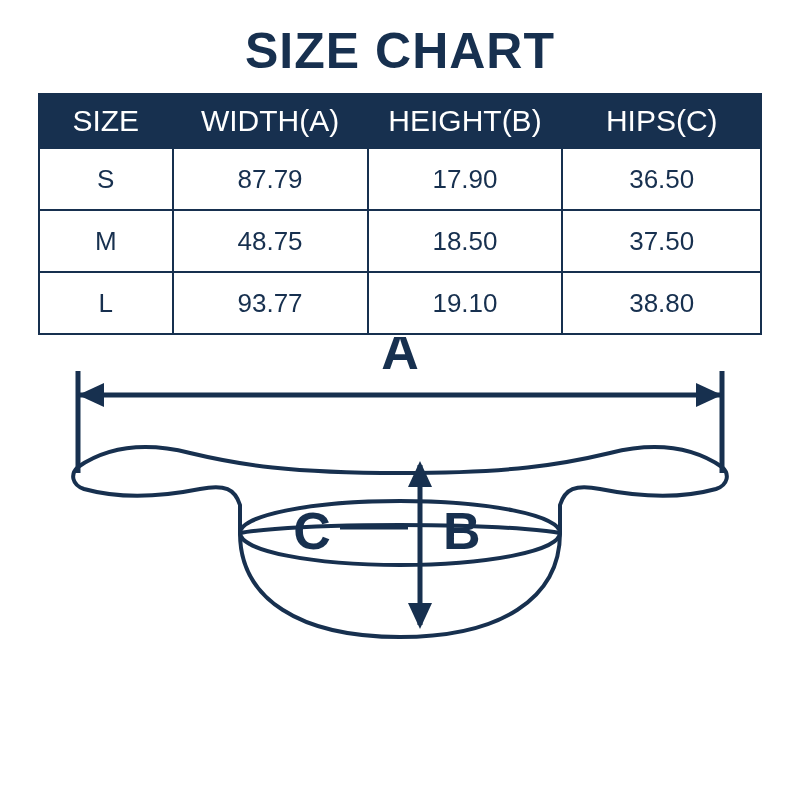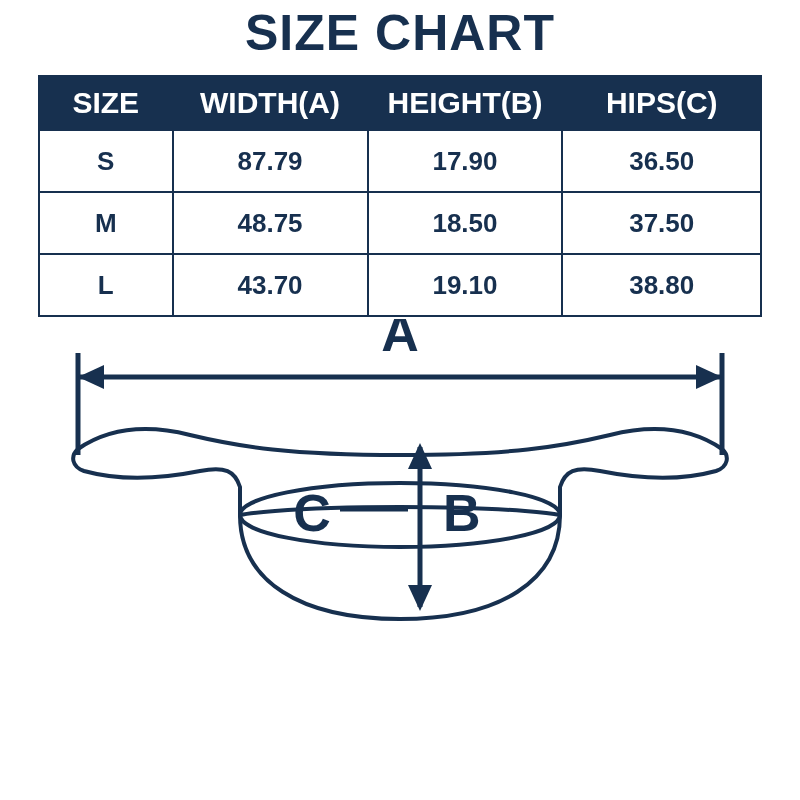--- a/index.html
+++ b/index.html
@@ -19,34 +19,34 @@
     width: 800px;
     height: 800px;
     box-sizing: border-box;
   }
   .title {
     text-align: center;
     font-size: 50px;
     font-weight: bold;
     letter-spacing: 1px;
     color: #17304f;
-    padding-top: 6px;
+    padding-top: 24px;
     line-height: 1.1;
   }
   table.size-table {
     border-collapse: collapse;
     width: 724px;
     margin: 14px auto 0 auto;
     table-layout: fixed;
   }
   table.size-table th, table.size-table td {
     border: 2px solid #17304f;
     text-align: center;
     font-size: 26px;
-    font-weight: bold;
+    font-weight: normal;
     color: #17304f;
     height: 60px;
     padding: 0;
   }
   table.size-table thead th {
     background: #17304f;
     color: #ffffff;
     font-size: 30px;
     height: 52px;
   }
@@ -100,21 +100,21 @@
         <td>36.50</td>
       </tr>
       <tr>
         <td>M</td>
         <td>48.75</td>
         <td>18.50</td>
         <td>37.50</td>
       </tr>
       <tr>
         <td>L</td>
-        <td>43.70</td>
+        <td>93.77</td>
         <td>19.10</td>
         <td>38.80</td>
       </tr>
     </tbody>
   </table>
 
   <div class="diagram">
     <svg width="800" height="340" viewBox="0 0 800 340" xmlns="http://www.w3.org/2000/svg">
 
       <g fill="none" stroke="#17304f" stroke-width="4" stroke-linejoin="round" stroke-linecap="round">

